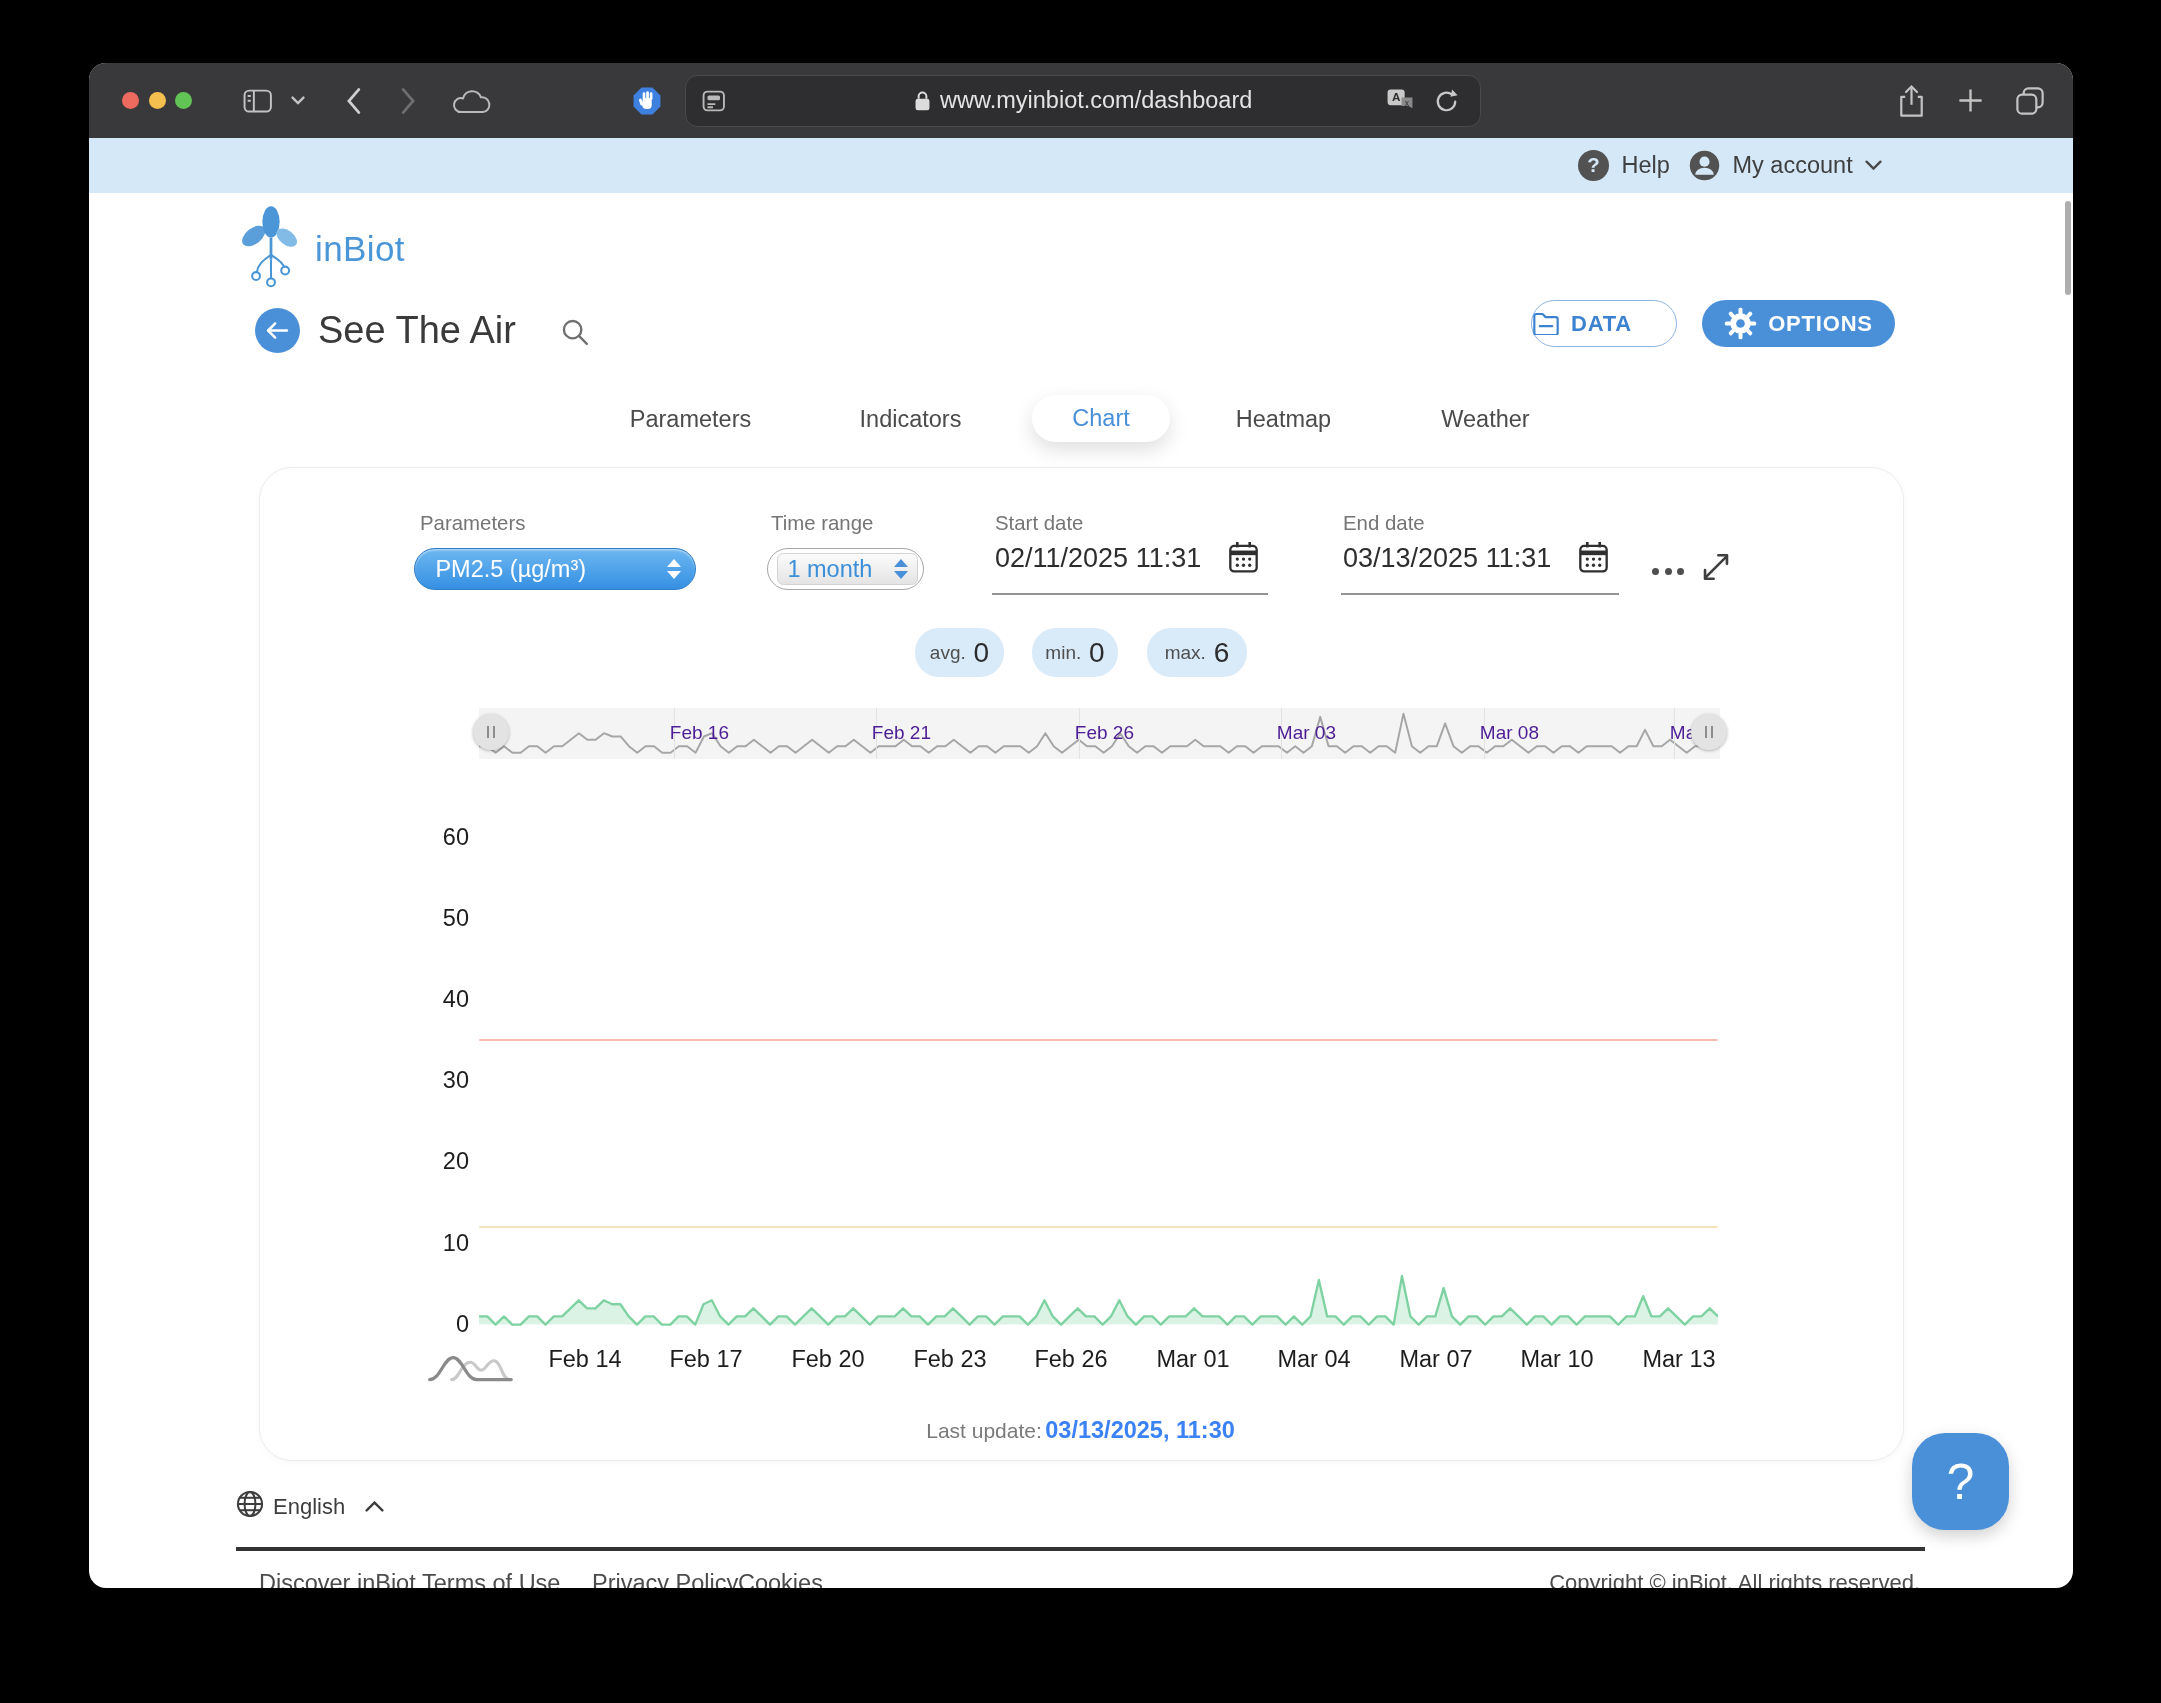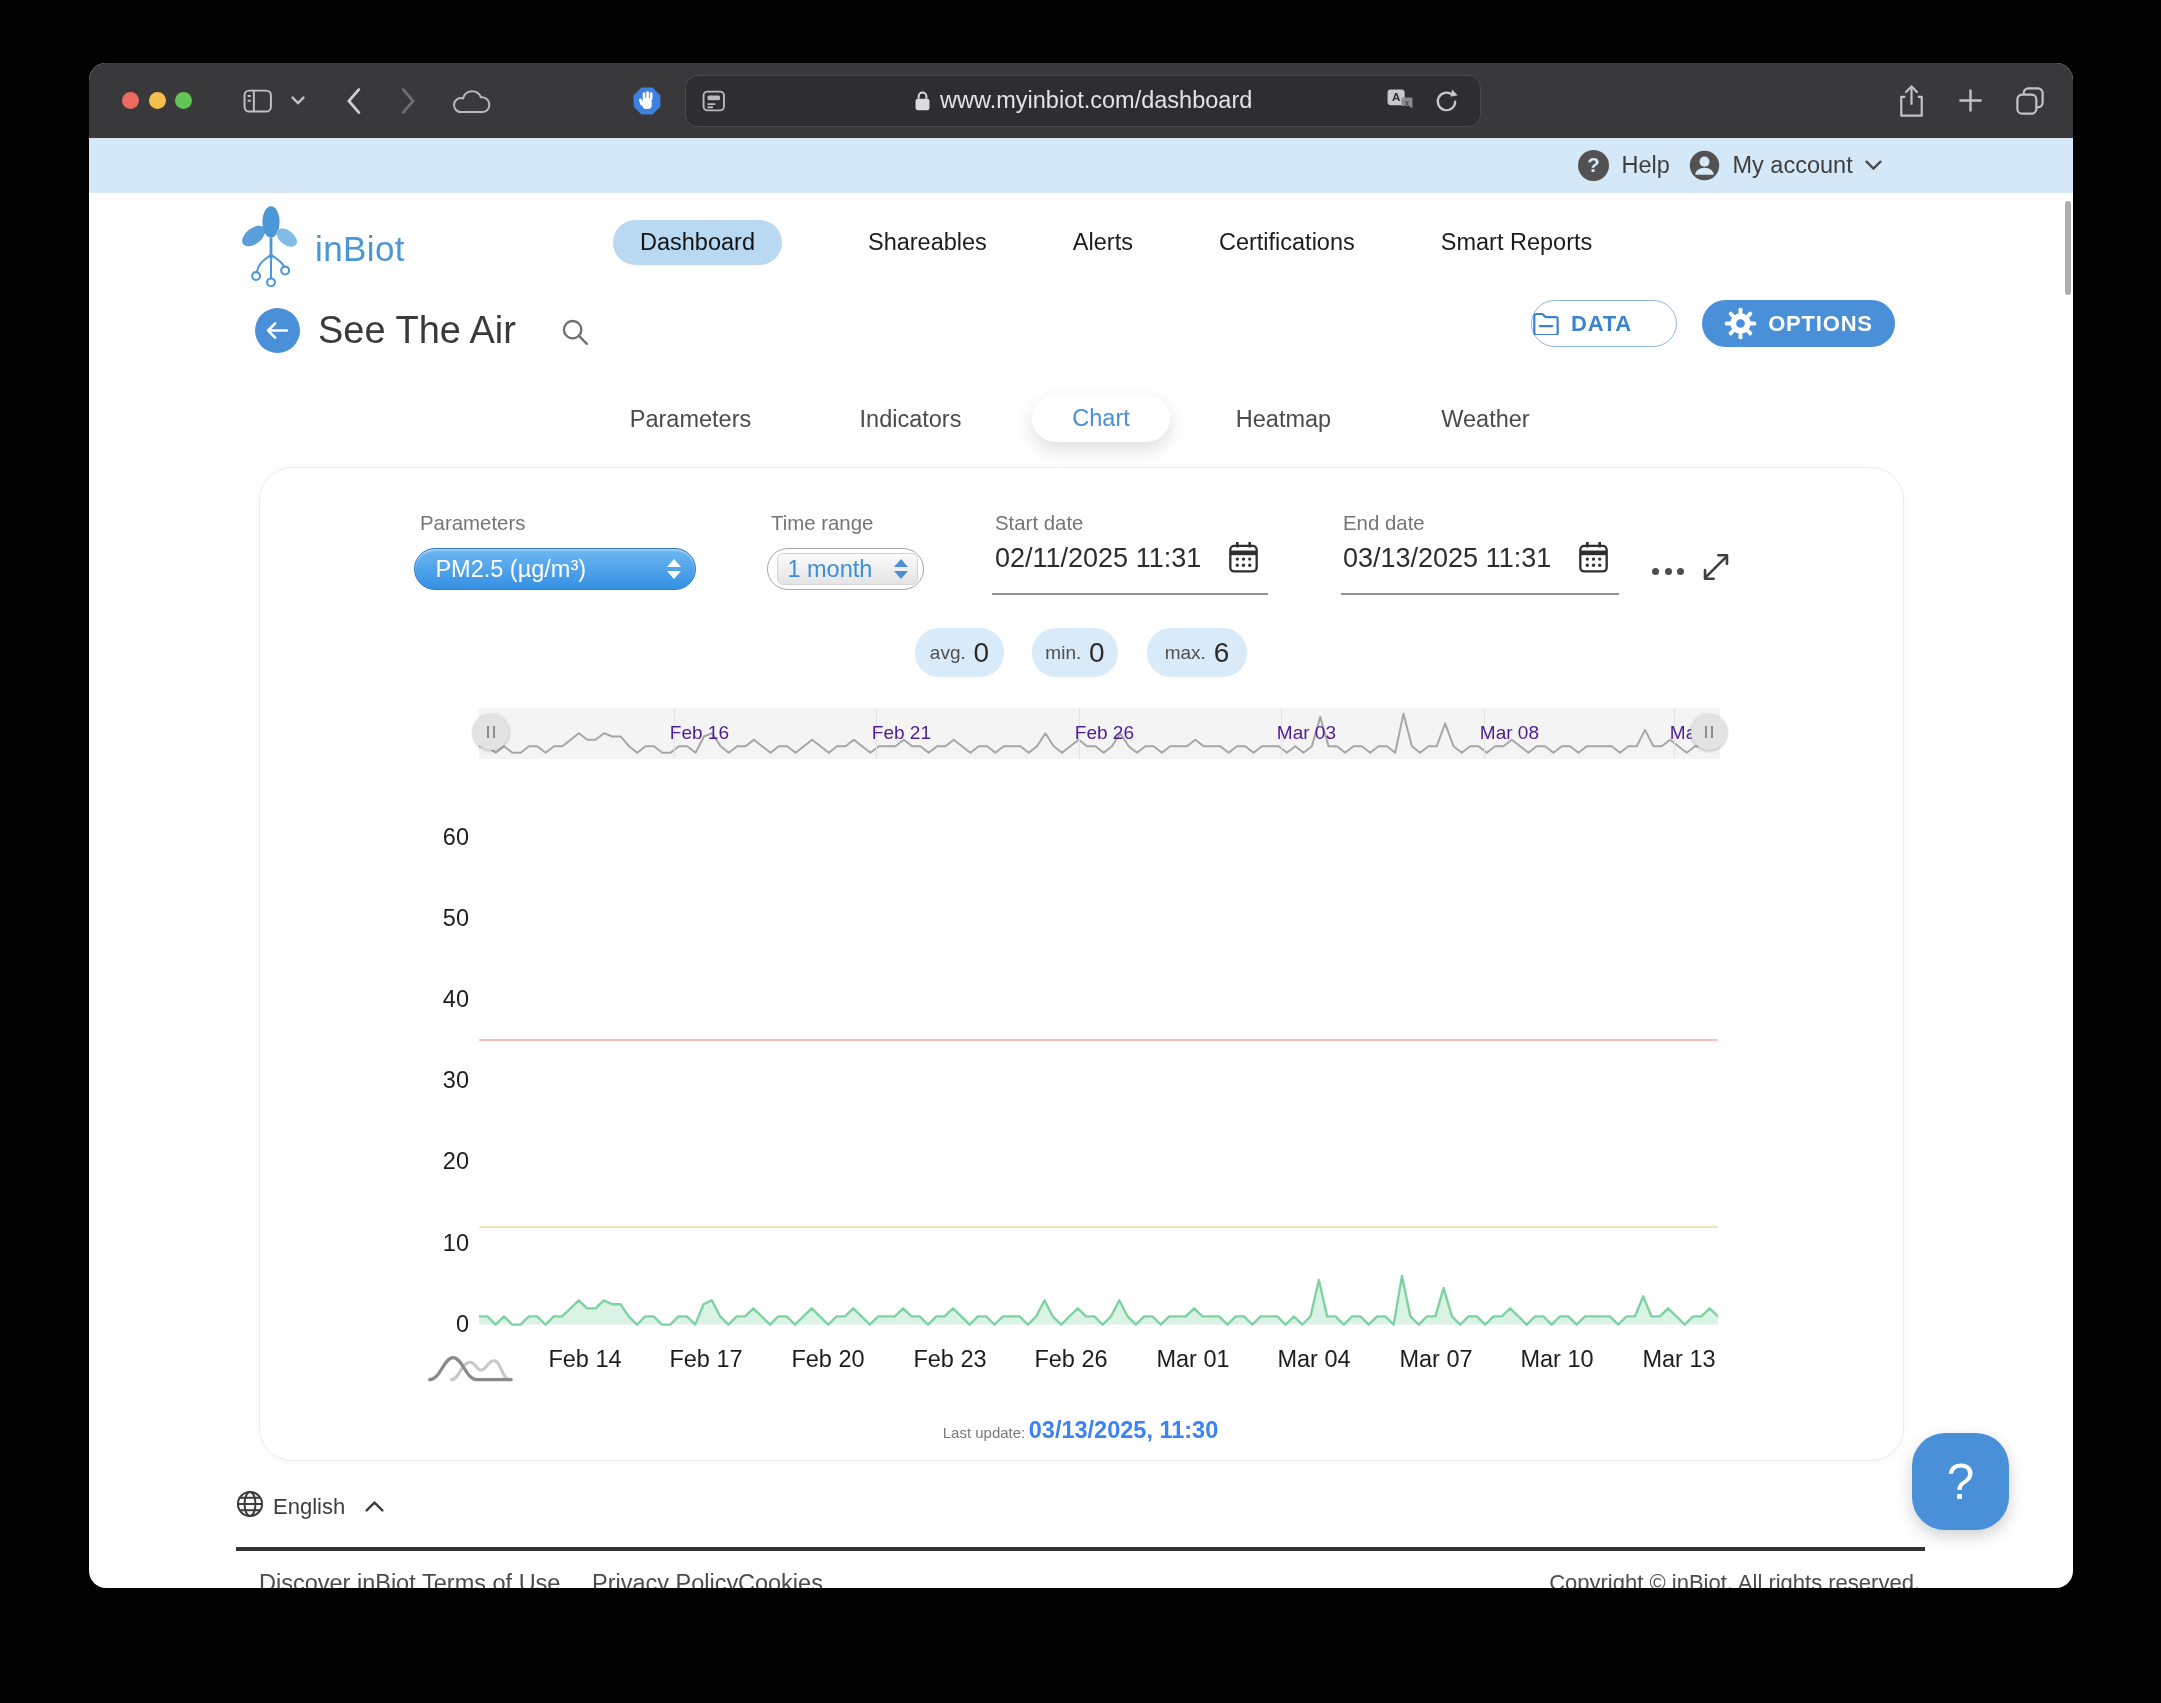--- a/index.html
+++ b/index.html
@@ -66,21 +66,21 @@
   .ovtick{position:absolute;top:14px;width:110px;text-align:right;font-size:19px;color:#4c1d95;}
   .ovgrid{position:absolute;top:0;width:0.8px;height:51px;background:#e2e2e2;}
   .handle{position:absolute;top:651px;width:36px;height:36px;border-radius:50%;background:#e3e3e3;
     box-shadow:0 0.8px 3.1px rgba(0,0,0,0.3);display:flex;align-items:center;justify-content:center;gap:3.9px;}
   .handle i{display:block;width:1.6px;height:12.5px;background:#8d8d8d;}
   
   .ytick{position:absolute;left:317px;width:63px;text-align:right;font-size:23.5px;color:#1d1d1d;}
   .xtick{position:absolute;top:1283px;width:118px;text-align:center;font-size:23.5px;color:#1d1d1d;}
   .thresh{position:absolute;left:390px;width:1239px;height:2.4px;border-radius:1.6px;opacity:0.75;}
   .lastupd{position:absolute;left:170px;top:1354px;width:1643px;text-align:center;}
-  .lastupd .l{font-size:15px;color:#7a7a7a;}
+  .lastupd .l{font-size:21px;color:#7a7a7a;}
   .lastupd .v{font-size:23.5px;font-weight:bold;color:#3b82f6;}
   
   .langlbl{position:absolute;left:184px;top:1431px;font-size:22px;color:#3d3d3d;}
   .divider{position:absolute;left:147px;top:1484px;width:1689px;height:3.9px;background:#333;}
   .flink{position:absolute;top:1507px;width:204px;text-align:left;font-size:23.5px;color:#4b4b4b;}
   .copyr{position:absolute;left:1439px;top:1507px;width:392px;text-align:right;font-size:22px;color:#4b4b4b;}
   .helpbubble{position:absolute;left:1823px;top:1370px;width:97px;height:97px;border-radius:33px;background:#4a90d9;
     box-shadow:0 6.3px 15.7px rgba(0,0,0,0.18);display:flex;align-items:center;justify-content:center;
     color:#fff;font-size:50px;font-weight:300;}
   .scrollthumb{position:absolute;right:2.4px;top:138px;width:5.5px;height:94px;border-radius:3.1px;background:#a0a0a0;opacity:.85;}
@@ -187,27 +187,20 @@
     <path d="M42 44 v28" stroke="#4a96d6" stroke-width="3.5" fill="none"></path>
     <path d="M42 66 c-8 6 -16 10 -18 22" stroke="#4a96d6" stroke-width="2.6" fill="none"></path>
     <path d="M42 66 c8 6 14 8 17 16" stroke="#4a96d6" stroke-width="2.6" fill="none"></path>
     <path d="M42 72 v24" stroke="#4a96d6" stroke-width="2.6" fill="none"></path>
     <circle cx="23" cy="93" r="5" fill="none" stroke="#4a96d6" stroke-width="2.6"></circle>
     <circle cx="60" cy="86" r="5" fill="none" stroke="#4a96d6" stroke-width="2.6"></circle>
     <circle cx="42" cy="101" r="5" fill="none" stroke="#4a96d6" stroke-width="2.6"></circle>
   </svg>
   <span class="abs brand" style="left:226px;top:166px;">inBiot</span>
 
-  <div class="navrow">
-    <div class="navpill">Dashboard</div>
-    <span class="navitem">Shareables</span>
-    <span class="navitem">Alerts</span>
-    <span class="navitem">Certifications</span>
-    <span class="navitem">Smart Reports</span>
-  </div>
 
   <div class="backbtn">
     <svg width="25" height="19" viewBox="0 0 32 24">
       <line x1="4" y1="12" x2="28" y2="12" stroke="#fff" stroke-width="3.2" stroke-linecap="round"></line>
       <polyline points="13,3 4,12 13,21" fill="none" stroke="#fff" stroke-width="3.2" stroke-linecap="round" stroke-linejoin="round"></polyline>
     </svg>
   </div>
   <span class="pagetitle">See The Air</span>
   <svg class="abs" style="left:471px;top:254px;" width="30" height="30" viewBox="0 0 38 38">
     <circle cx="16" cy="16" r="11" fill="none" stroke="#6f6f6f" stroke-width="3"></circle>

